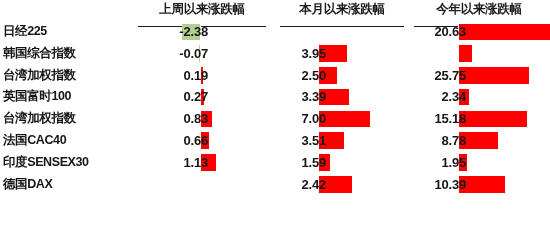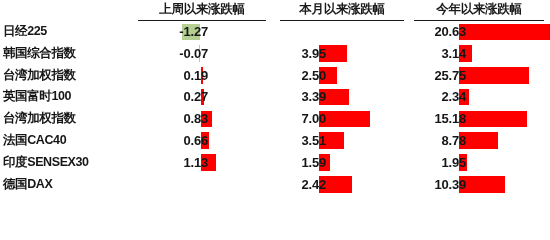--- a/index.html
+++ b/index.html
@@ -33,21 +33,21 @@
     top: 2px;
     height: 18px;
     font-size: 12.5px;
     font-weight: bold;
     color: #1a1a1a;
     text-align: center;
     letter-spacing: -0.3px;
     white-space: nowrap;
     line-height: 15px;
     border-bottom: 1px solid #1a1a1a;
-    padding-bottom: 0;
+    padding-bottom: 6px;
   }
   .col-header.c1 { left: 138px; width: 128px; }
   .col-header.c2 { left: 280px; width: 124px; }
   .col-header.c3 { left: 414px; width: 130px; }
 
   
   .rows {
     position: absolute;
     left: 0;
     top: 21px;
@@ -123,21 +123,21 @@
     <div class="col-header c2">本月以来涨跌幅</div>
     <div class="col-header c3">今年以来涨跌幅</div>
   </div>
 
   <div class="rows" id="rows-container">
       <div class="row">
         <div class="row-label">日经225</div>
         <div class="cell c1">
           <div class="bar neg" style="left: 44.22px; width: 17.78px;"></div>
           <div class="axis" style="left: 62px;"></div>
-          <div class="value" style="left: 12px; width: 58px;">-1.27</div>
+          <div class="value" style="left: 12px; width: 58px;">-2.38</div>
         </div>
         <div class="cell c3">
           <div class="bar pos" style="left: 44px; width: 93.8665px;"></div>
           <div class="axis" style="left: 44px;"></div>
           <div class="value" style="left: 8px; width: 44px;">20.63</div>
         </div>
       </div>
       <div class="row">
         <div class="row-label">韩国综合指数</div>
         <div class="cell c1">
@@ -146,21 +146,20 @@
           <div class="value" style="left: 12px; width: 58px;">-0.07</div>
         </div>
         <div class="cell c2">
           <div class="bar pos" style="left: 38px; width: 29.23px;"></div>
           <div class="axis" style="left: 38px;"></div>
           <div class="value" style="left: 8px; width: 38px;">3.95</div>
         </div>
         <div class="cell c3">
           <div class="bar pos" style="left: 44px; width: 14.287px;"></div>
           <div class="axis" style="left: 44px;"></div>
-          <div class="value" style="left: 8px; width: 44px;">3.14</div>
         </div>
       </div>
       <div class="row">
         <div class="row-label">台湾加权指数</div>
         <div class="cell c1">
           <div class="bar pos" style="left: 62px; width: 2.66px;"></div>
           <div class="axis" style="left: 62px;"></div>
           <div class="value" style="left: 12px; width: 58px;">0.19</div>
         </div>
         <div class="cell c2">

